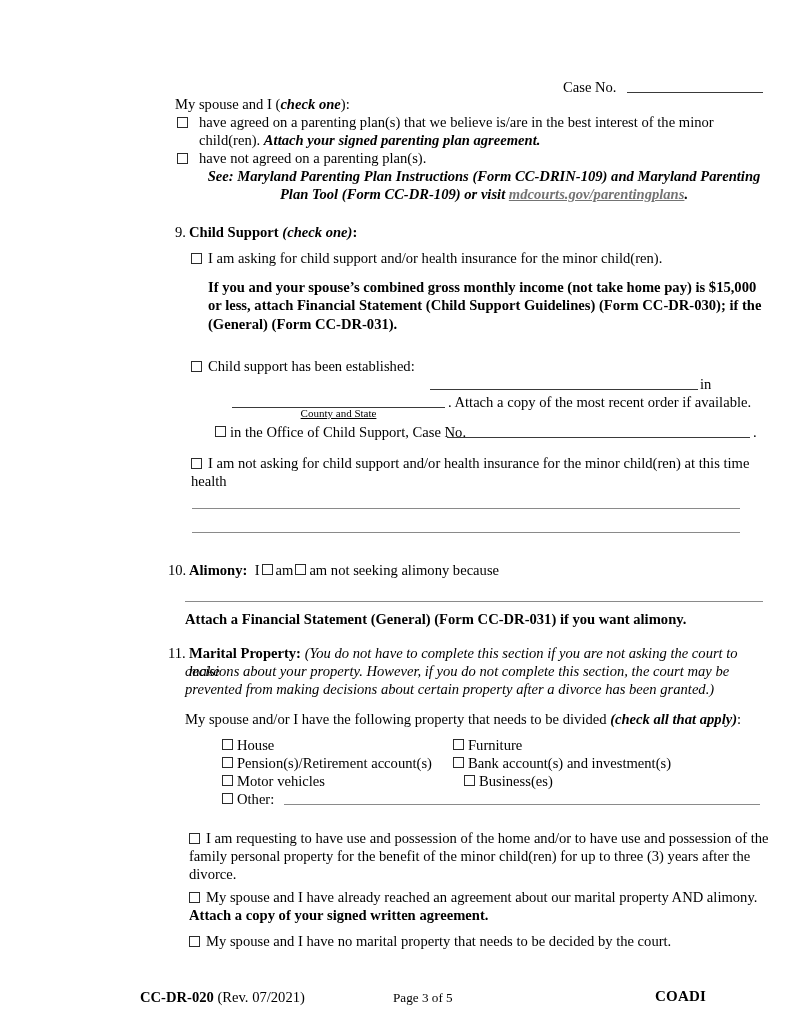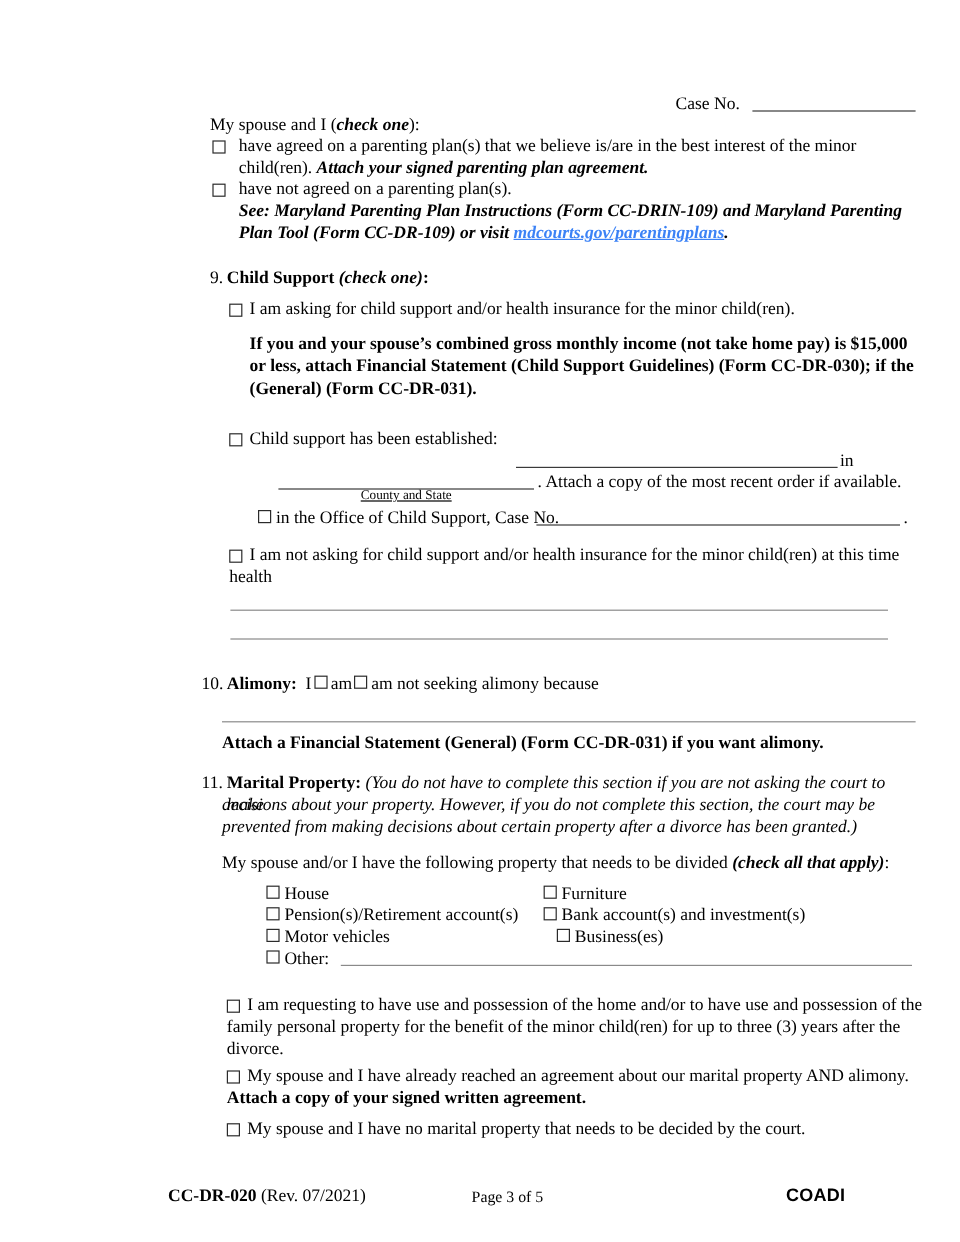--- a/index.html
+++ b/index.html
@@ -20,21 +20,21 @@
     left: 0; top: 0;
     width: 768px;
     height: 1035px;
     overflow: hidden;
   }
 
   
   .t      { font-size: 14.6px; line-height: 18.4px; }
   .bold   { font-weight: bold; }
   .ital   { font-style: italic; }
-  .bi     { font-weight: bold; font-style: italic; }
+  .bi     { font-weight: bold; font-style: italic; text-align: center; }
   .small  { font-size: 11px; text-decoration: underline; }
 
   
   .abs { position: absolute; }
 
   
   .cb {
     display: inline-block;
     width: 9px;
     height: 9px;
@@ -62,32 +62,32 @@
     border-top: 1.4px solid #3a3a3a;
   }
   .rule-thin {
     position: absolute;
     height: 0;
     border-top: 1.1px solid #8a8a8a;
   }
 
   
   .lnk {
-    color: #3b82f6;
+    color: #737373;
     text-decoration: underline;
     font-weight: bold;
     font-style: italic;
   }
   .hang {
     position: absolute;
   }
   .hang .cb { position: absolute; left: 0; top: 4px; margin: 0; }
   .hang .txt { display: block; }
   .coadi {
-    font-family: Liberation Sans, sans-serif;
+    font-family: Liberation Serif, serif;
     font-weight: bold;
     font-size: 15px;
     letter-spacing: 0.2px;
   }
 </style>
 </head>
 <body>
 
 <div class="page">
 

